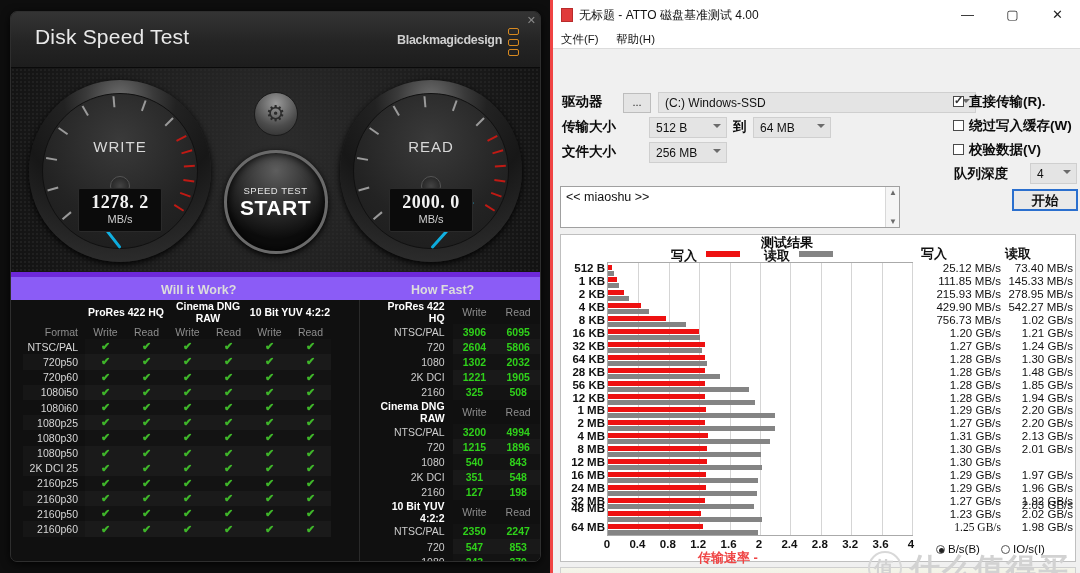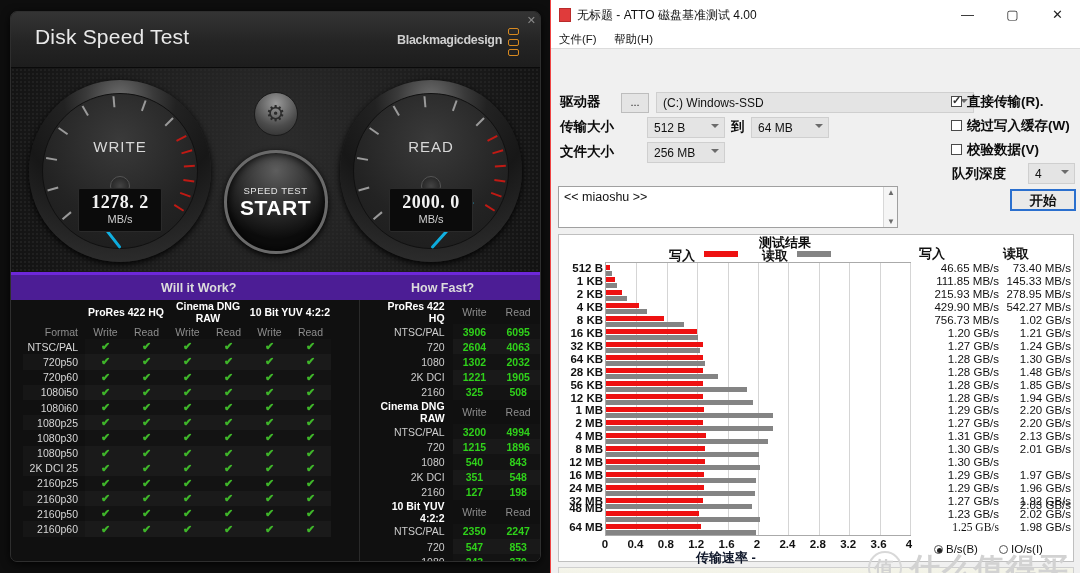--- a/index.html
+++ b/index.html
@@ -129,21 +129,21 @@
     background:radial-gradient(circle at 50% 18%,#5d5d5d,#2f2f2f 40%,#0c0c0c 72%);
     border:3px solid #6a6a6a;
     text-align:center; color:#fff;
     box-shadow:inset 0 0 10px #000, 0 2px 6px #000;
   }
   .startbtn .s1 { display:block; margin-top:32px; font-size:9.5px; letter-spacing:.5px; color:#e4e4e4;}
   .startbtn .s2 { display:block; font-size:21px; font-weight:700; letter-spacing:.5px; }
 
   .bmd-sections {
     position:relative; height:28px;
-    background:#4c1d95; border-top:3px solid #6d28d9;
+    background:#8b5cf6; border-top:5px solid #6d28d9;
   }
   .bmd-sections div {
     position:absolute; top:6px; font-size:12.5px; color:#dcdcdc; font-weight:600;
   }
   .sec-left  { left:150px; }
   .sec-right { left:400px; }
   .bmd-lower { position:relative; height:auto; background:#101010; }
 
   table.willwork { border-collapse:collapse; position:absolute; left:12px; top:0; }
   table.willwork th, table.willwork td {
@@ -176,21 +176,21 @@
   table.howfast td.num {
     color:#2fd11a; text-align:center; width:44px; background:#131313;
     font-weight:700; font-size:10.5px;
   }
   table.howfast tr.alt td.num { background:#191919; }
 
   
   #atto {
     position:absolute; left:550px; top:0; width:530px; height:573px;
     background:#f0f0f0;
-    border-left:1px solid #ef4444;
+    border-left:3px solid #ef4444;
     font-family:"Liberation Sans", sans-serif;
   }
   .atto-titlebar {
     position:relative; height:30px; background:#ffffff;
     border-bottom:1px solid #ffffff;
   }
   .atto-ico {
     position:absolute; left:8px; top:8px; width:12px; height:14px;
     background:#e03b3b; border:1px solid #b92b2b;
   }
@@ -282,21 +282,21 @@
     font-weight:700; text-align:right; width:44px;
   }
   .bar { position:absolute; height:5px; }
   .bar.w { background:#ee1111; }
   .bar.r { background:#848484; }
   .xtick {
     position:absolute; font-size:11.5px; color:#111; font-weight:700;
     text-align:center; width:26px;
   }
   .xaxis-title {
-    position:absolute; font-size:13px; font-weight:700; color:#0f172a;
+    position:absolute; font-size:13px; font-weight:700; color:#ef4444;
   }
   .colhead {
     position:absolute; font-size:13px; font-weight:700; color:#111;
   }
   .valcol { position:absolute; font-size:11.5px; color:#111; text-align:right; width:82px; }
   .radios { position:absolute; font-size:11.5px; color:#111; }
   .radiodot {
     display:inline-block; width:9px; height:9px; border:1px solid #555;
     border-radius:50%; background:#fff; vertical-align:-1px; margin-right:3px;
     position:relative;
@@ -559,21 +559,21 @@
                 <th class="sub">Read</th>
               </tr>
               <tr>
                 <td class="lbl">NTSC/PAL</td>
                 <td class="num">3906</td>
                 <td class="num">6095</td>
               </tr>
               <tr class="alt">
                 <td class="lbl">720</td>
                 <td class="num">2604</td>
-                <td class="num">4063</td>
+                <td class="num">5806</td>
               </tr>
               <tr>
                 <td class="lbl">1080</td>
                 <td class="num">1302</td>
                 <td class="num">2032</td>
               </tr>
               <tr class="alt">
                 <td class="lbl">2K DCI</td>
                 <td class="num">1221</td>
                 <td class="num">1905</td>
@@ -805,21 +805,21 @@
             <div class="xtick" style="left: 154.6px; top: 303px;">1.6</div>
             <div class="xtick" style="left: 185px; top: 303px;">2</div>
             <div class="xtick" style="left: 215.4px; top: 303px;">2.4</div>
             <div class="xtick" style="left: 245.8px; top: 303px;">2.8</div>
             <div class="xtick" style="left: 276.2px; top: 303px;">3.2</div>
             <div class="xtick" style="left: 306.6px; top: 303px;">3.6</div>
             <div class="xtick" style="left: 337px; top: 303px;">4</div>
           </div>
         <div class="xaxis-title" style="left:137px; top:314px;">传输速率 -</div>
         <div id="writecol">
-            <div class="valcol" style="left: 358px; top: 27px;">46.65 MB/s</div>
+            <div class="valcol" style="left: 358px; top: 27px;">25.12 MB/s</div>
             <div class="valcol" style="left: 358px; top: 39.9524px;">111.85 MB/s</div>
             <div class="valcol" style="left: 358px; top: 52.9048px;">215.93 MB/s</div>
             <div class="valcol" style="left: 358px; top: 65.8571px;">429.90 MB/s</div>
             <div class="valcol" style="left: 358px; top: 78.8095px;">756.73 MB/s</div>
             <div class="valcol" style="left: 358px; top: 91.7619px;">1.20 GB/s</div>
             <div class="valcol" style="left: 358px; top: 104.714px;">1.27 GB/s</div>
             <div class="valcol" style="left: 358px; top: 117.667px;">1.28 GB/s</div>
             <div class="valcol" style="left: 358px; top: 130.619px;">1.28 GB/s</div>
             <div class="valcol" style="left: 358px; top: 143.571px;">1.28 GB/s</div>
             <div class="valcol" style="left: 358px; top: 156.524px;">1.28 GB/s</div>

